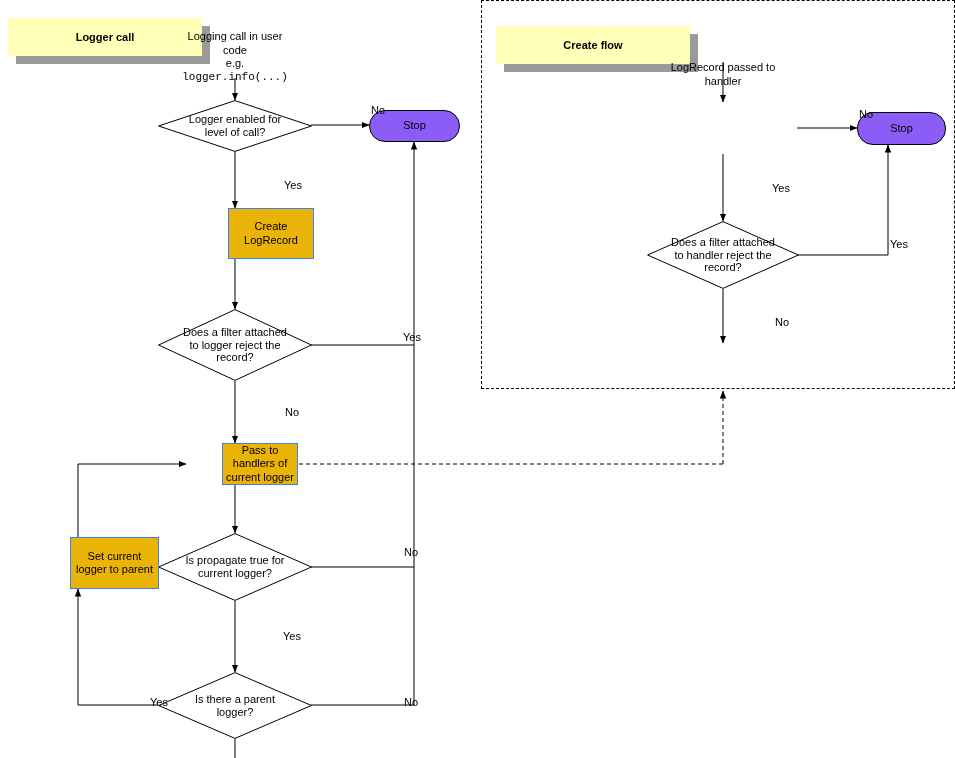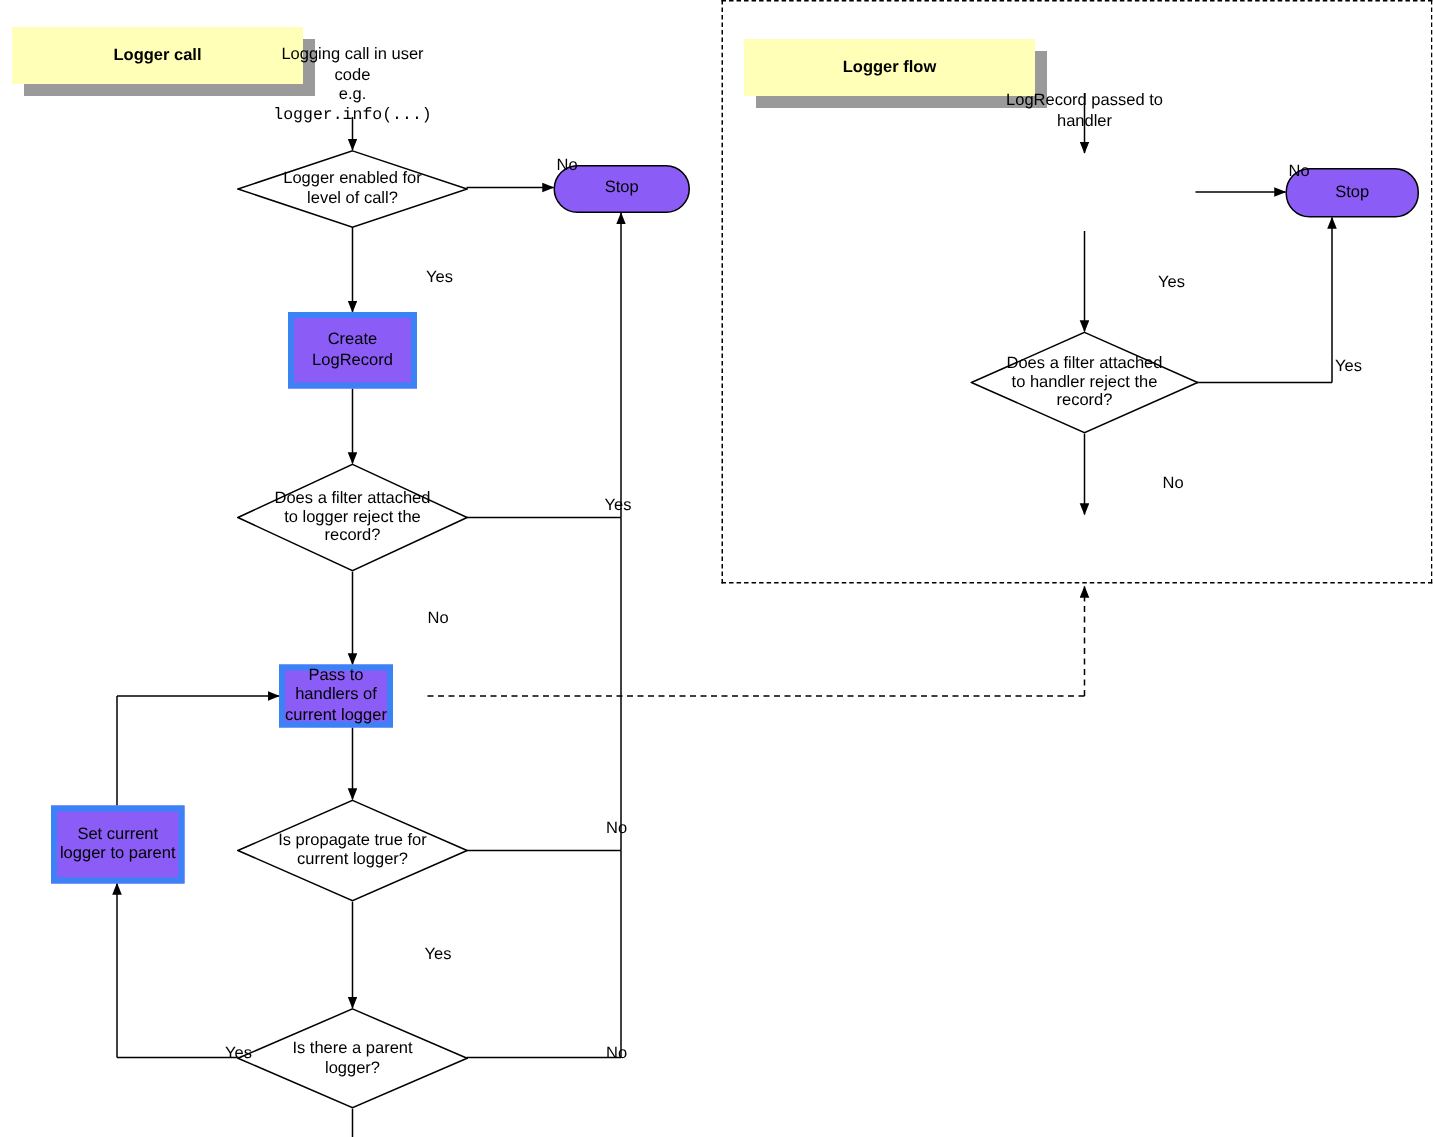--- a/index.html
+++ b/index.html
@@ -42,22 +42,23 @@
     box-sizing: border-box;
   }
   
   .dashed-box {
     position: absolute;
     border: 1px dashed #000000;
     box-sizing: border-box;
   }
   
   .rect {
-    border: 4px solid #3b82f6;
-    background: #8b5cf6;
+    border: 1px solid #3b82f6;
+    background: #eab308;
+    margin-left: 36px;
   }
   
   .stadium {
     border: 1px solid #000000;
     background: #8b5cf6;
     border-radius: 16px;
   }
   
   .diamond-wrap {
     position: absolute;
@@ -169,21 +170,21 @@
     </g>
   </svg>
 
   <div class="banner-shadow" style="left:16px; top:26px; width:194px; height:38px;"></div>
   <div class="banner" style="left:8px; top:18px; width:194px; height:38px;">
     <span>Logger call</span>
   </div>
 
   <div class="banner-shadow" style="left:504px; top:34px; width:194px; height:38px;"></div>
   <div class="banner" style="left:496px; top:26px; width:194px; height:38px;">
-    <span>Logger flow</span>
+    <span>Create flow</span>
   </div>
 
   <div class="text" style="left:163px; top:16px; width:144px;">
     <span>Logging call in user
 code
 e.g.</span>
     <div class="mono">logger.info(...)</div>
   </div>
 
   <div class="diamond-wrap" style="left:158px; top:100px; width:154px; height:52px;">

